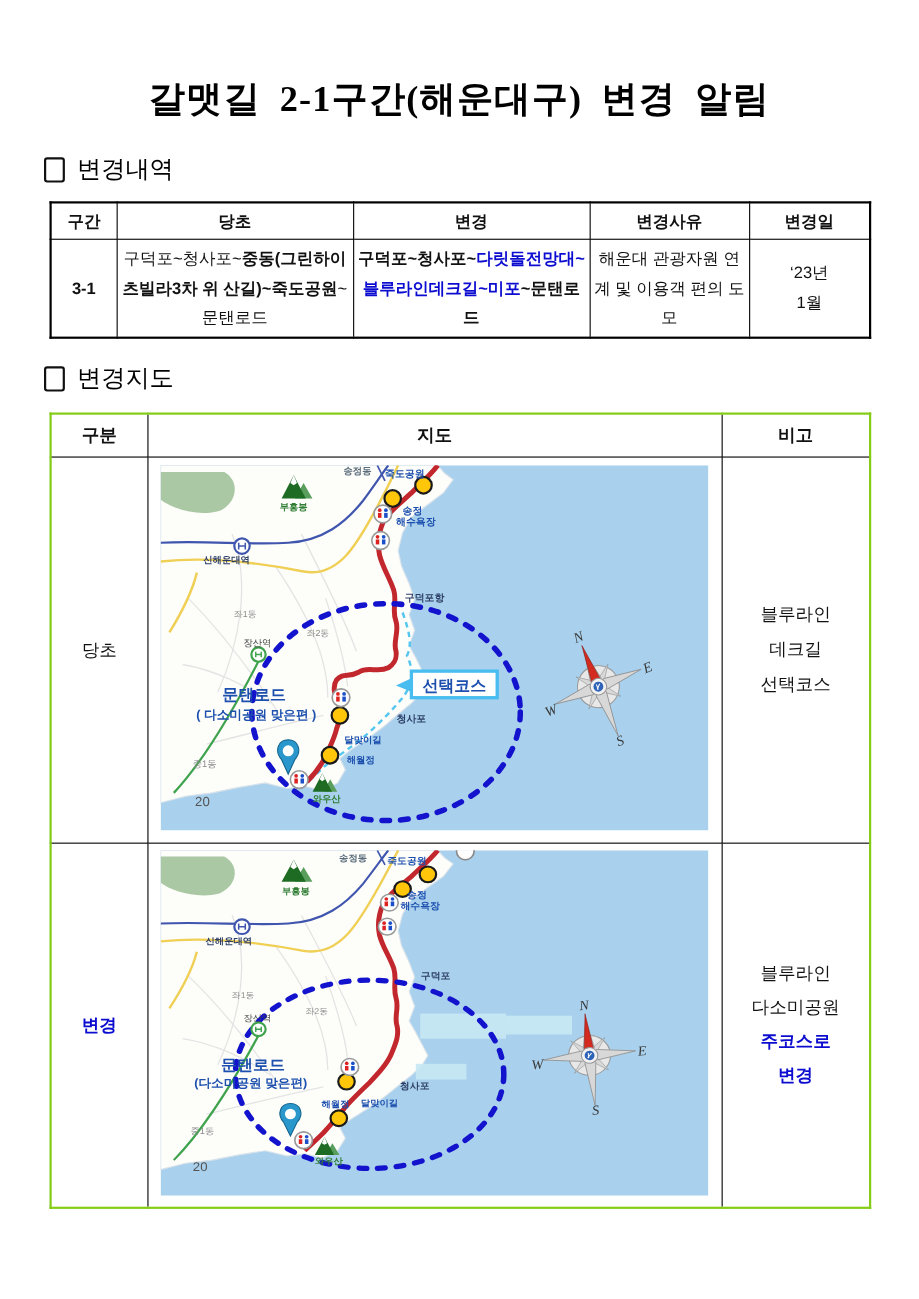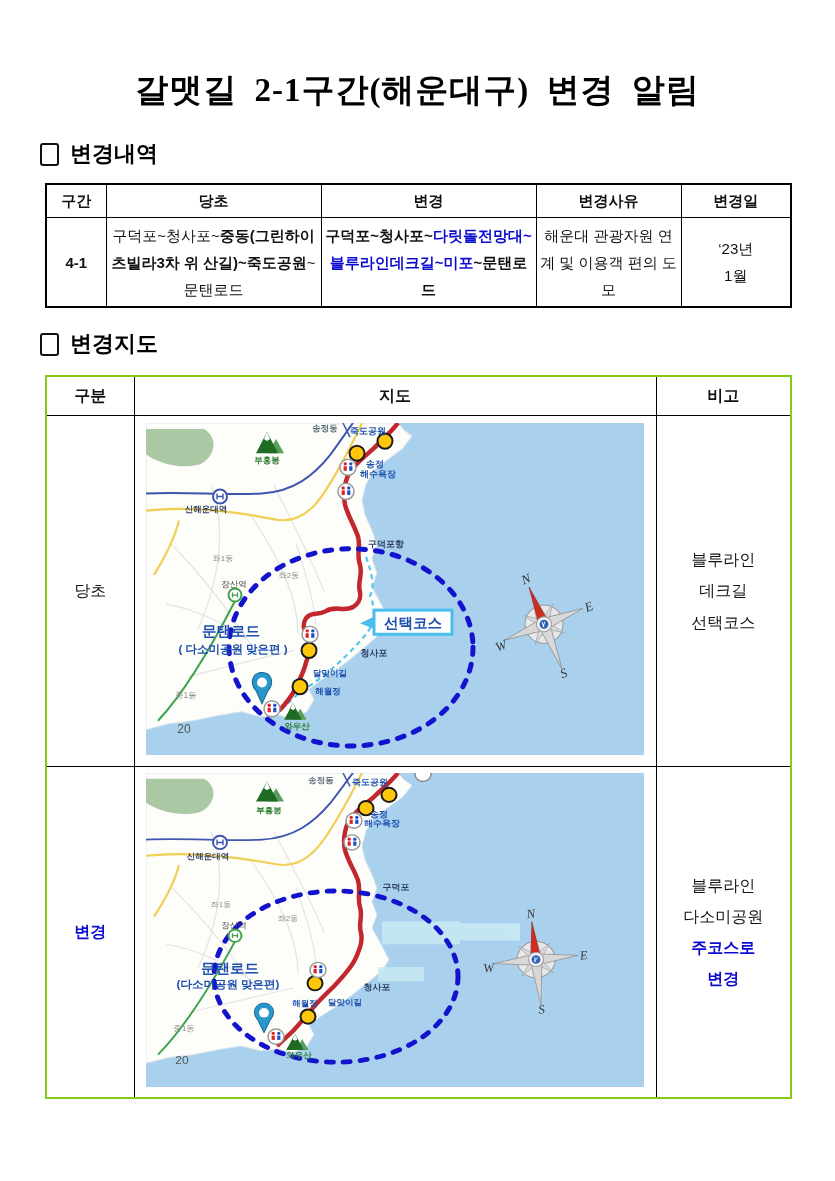--- a/index.html
+++ b/index.html
@@ -2,21 +2,21 @@
 <html><head>
 <meta charset="utf-8">
 <style>
   html,body{margin:0;padding:0;background:#fff;}
   .page{position:relative;width:835px;height:1102px;background:#fff;overflow:hidden;
         font-family:"Liberation Sans","DejaVu Sans",sans-serif;color:#111;}
   .title{position:absolute;top:68px;left:0;width:100%;margin:0;text-align:center;
          font-family:"Liberation Serif","DejaVu Serif",serif;font-size:33px;font-weight:700;
          letter-spacing:1px;word-spacing:8px;color:#000;}
   .section-heading{position:absolute;left:40px;display:flex;align-items:center;gap:11px;
-                   font-size:22px;font-weight:700;color:#000;}
+                   font-size:22px;font-weight:400;color:#000;}
   .s1{top:139px;} .s2{top:329px;justify-content:flex-end;}
   .checkbox{display:inline-block;width:15px;height:19px;border:2px solid #111;border-radius:3px;}
   table{border-collapse:collapse;table-layout:fixed;background:#fff;}
   .t1{position:absolute;left:45px;top:183px;width:745px;border:2px solid #000;}
   .t2{position:absolute;left:45px;top:375px;width:745px;border:2px solid #84cc16;}
   th,td{border:1px solid #000;text-align:center;vertical-align:middle;padding:1px 3px;overflow:hidden;}
   .t1 th{height:30px;font-size:15px;font-weight:700;}
   .t1 td{font-size:15px;line-height:1.8;height:86px;}
   .t2 th{height:36px;font-size:16px;font-weight:700;}
   .b{font-weight:700;}
@@ -56,21 +56,21 @@
       </colgroup>
     <tbody>
         <tr>
       <th>구간</th>
       <th>당초</th>
       <th>변경</th>
       <th>변경사유</th>
       <th>변경일</th>
     </tr>
     <tr>
-      <td class="b">4-1</td>
+      <td class="b">3-1</td>
       <td><span>구덕포~청사포~</span><span class="b">중동(그린하이츠빌라3차 위 산길)~죽도공원</span><span>~문탠로드</span></td>
       <td class="b"><span>구덕포~청사포~</span><span class="blue">다릿돌전망대~블루라인데크길~미포</span><span>~문탠로드</span></td>
       <td>해운대 관광자원 연계 및 이용객 편의 도모</td>
       <td>
         <div>‘23년</div>
         <div>1월</div>
       </td>
     </tr>
   </tbody>
     </table>

